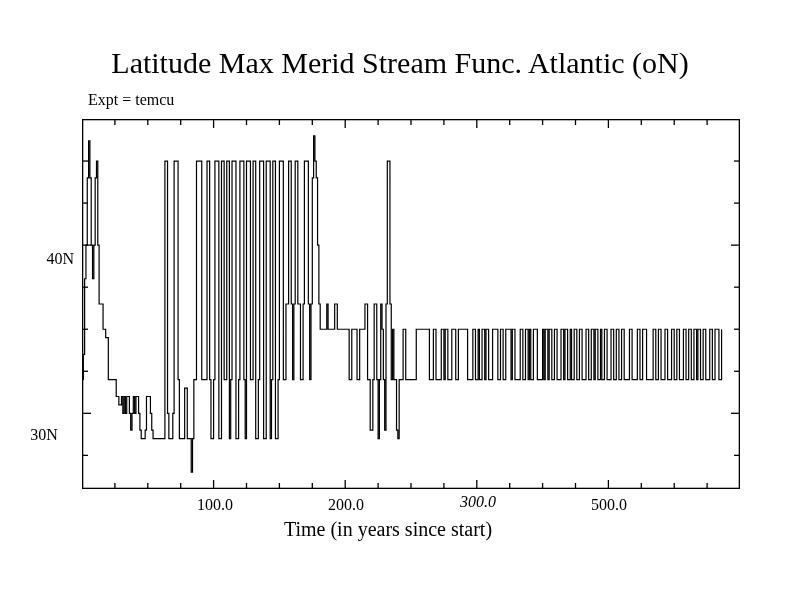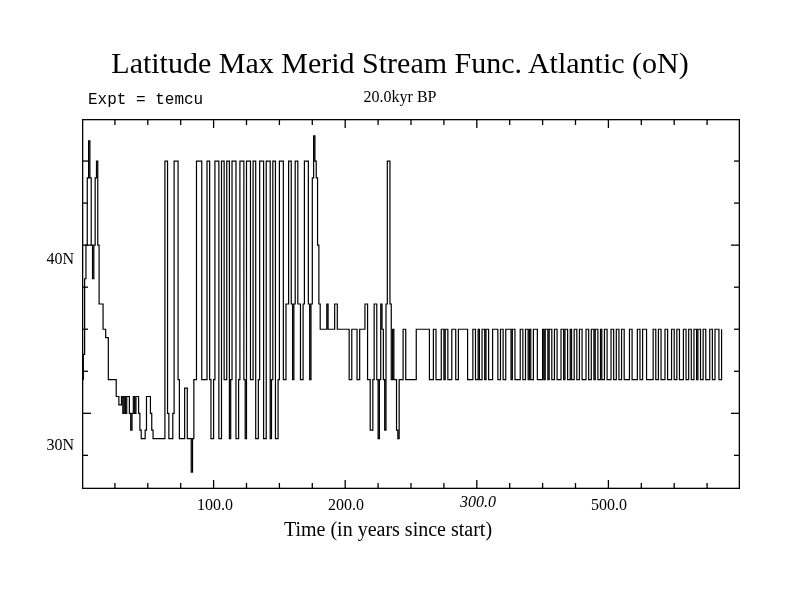--- a/index.html
+++ b/index.html
@@ -25,21 +25,21 @@
     font-family: "Liberation Serif", serif;
     font-size: 30px;
     font-weight: normal;
     letter-spacing: 0px;
     white-space: nowrap;
   }
   #expt-label {
     position: absolute;
     left: 88px;
     top: 91px;
-    font-family: Liberation Mono, monospace;
+    font-family: Liberation Serif, serif;
     font-size: 16px;
   }
   #period-label {
     position: absolute;
     left: 0;
     top: 88px;
     width: 800px;
     text-align: center;
     font-family: "Liberation Serif", serif;
     font-size: 16px;
@@ -87,21 +87,20 @@
   }
 </style>
 </head>
 <body>
 
 <div id="page">
 
   <div id="chart-title">Latitude Max Merid Stream Func. Atlantic (oN)</div>
 
   <div id="expt-label">Expt = temcu</div>
-  <div id="period-label">20.0kyr BP</div>
 
   <div id="plot-area">
     <svg id="plot-svg" width="658" height="370" viewBox="0 0 658 370">
       <g>
         <rect x="0.5" y="0.5" width="657" height="369" fill="#ffffff" stroke="#000000" stroke-width="1.6"></rect>
       </g>
       <g id="tick-group">
           <line x1="0" y1="370" x2="0" y2="364" stroke="#000000" stroke-width="1.3"></line>
           <line x1="0" y1="0" x2="0" y2="6" stroke="#000000" stroke-width="1.3"></line>
           <line x1="32.9" y1="370" x2="32.9" y2="364" stroke="#000000" stroke-width="1.3"></line>
@@ -163,21 +162,21 @@
           <line x1="0" y1="0" x2="6" y2="0" stroke="#000000" stroke-width="1.3"></line>
           <line x1="658" y1="0" x2="652" y2="0" stroke="#000000" stroke-width="1.3"></line>
         </g>
       <g id="series-group">
           <path d="M0.00,260.68L1.32,260.68L1.32,235.45L2.63,235.45L2.63,159.77L3.95,159.77L3.95,126.14L5.26,126.14L5.26,58.86L6.58,58.86L6.58,21.86L7.90,21.86L7.90,58.86L9.21,58.86L9.21,126.14L10.53,126.14L10.53,159.77L11.84,159.77L11.84,126.14L13.16,126.14L13.16,58.86L14.48,58.86L14.48,42.05L15.79,42.05L15.79,126.14L17.11,126.14L17.11,185.00L18.42,185.00L18.42,185.00L19.74,185.00L19.74,185.00L21.06,185.00L21.06,210.23L22.37,210.23L22.37,210.23L23.69,210.23L23.69,218.64L25.00,218.64L25.00,218.64L26.32,218.64L26.32,260.68L27.64,260.68L27.64,260.68L28.95,260.68L28.95,260.68L30.27,260.68L30.27,260.68L31.58,260.68L31.58,260.68L32.90,260.68L32.90,260.68L34.22,260.68L34.22,277.50L35.53,277.50L35.53,277.50L36.85,277.50L36.85,285.91L38.16,285.91L38.16,285.91L39.48,285.91L39.48,277.50L40.80,277.50L40.80,294.32L42.11,294.32L42.11,277.50L43.43,277.50L43.43,294.32L44.74,294.32L44.74,277.50L46.06,277.50L46.06,277.50L47.38,277.50L47.38,294.32L48.69,294.32L48.69,311.14L50.01,311.14L50.01,294.32L51.32,294.32L51.32,277.50L52.64,277.50L52.64,294.32L53.96,294.32L53.96,277.50L55.27,277.50L55.27,277.50L56.59,277.50L56.59,294.32L57.90,294.32L57.90,311.14L59.22,311.14L59.22,319.55L60.54,319.55L60.54,319.55L61.85,319.55L61.85,319.55L63.17,319.55L63.17,311.14L64.48,311.14L64.48,277.50L65.80,277.50L65.80,277.50L67.12,277.50L67.12,277.50L68.43,277.50L68.43,294.32L69.75,294.32L69.75,311.14L71.06,311.14L71.06,319.55L72.38,319.55L72.38,319.55L73.70,319.55L73.70,319.55L75.01,319.55L75.01,319.55L76.33,319.55L76.33,319.55L77.64,319.55L77.64,319.55L78.96,319.55L78.96,319.55L80.28,319.55L80.28,319.55L81.59,319.55L81.59,319.55L82.91,319.55L82.91,42.05L84.22,42.05L84.22,42.05L85.54,42.05L85.54,294.32L86.86,294.32L86.86,319.55L88.17,319.55L88.17,319.55L89.49,319.55L89.49,319.55L90.80,319.55L90.80,294.32L92.12,294.32L92.12,42.05L93.44,42.05L93.44,42.05L94.75,42.05L94.75,42.05L96.07,42.05L96.07,260.68L97.38,260.68L97.38,319.55L98.70,319.55L98.70,319.55L100.02,319.55L100.02,319.55L101.33,319.55L101.33,319.55L102.65,319.55L102.65,269.09L103.96,269.09L103.96,269.09L105.28,269.09L105.28,319.55L106.60,319.55L106.60,319.55L107.91,319.55L107.91,319.55L109.23,319.55L109.23,353.18L110.54,353.18L110.54,319.55L111.86,319.55L111.86,260.68L113.18,260.68L113.18,260.68L114.49,260.68L114.49,42.05L115.81,42.05L115.81,42.05L117.12,42.05L117.12,42.05L118.44,42.05L118.44,42.05L119.76,42.05L119.76,260.68L121.07,260.68L121.07,260.68L122.39,260.68L122.39,260.68L123.70,260.68L123.70,260.68L125.02,260.68L125.02,42.05L126.34,42.05L126.34,42.05L127.65,42.05L127.65,260.68L128.97,260.68L128.97,319.55L130.28,319.55L130.28,319.55L131.60,319.55L131.60,260.68L132.92,260.68L132.92,42.05L134.23,42.05L134.23,42.05L135.55,42.05L135.55,42.05L136.86,42.05L136.86,319.55L138.18,319.55L138.18,319.55L139.50,319.55L139.50,42.05L140.81,42.05L140.81,42.05L142.13,42.05L142.13,260.68L143.44,260.68L143.44,260.68L144.76,260.68L144.76,42.05L146.08,42.05L146.08,42.05L147.39,42.05L147.39,319.55L148.71,319.55L148.71,260.68L150.02,260.68L150.02,42.05L151.34,42.05L151.34,42.05L152.66,42.05L152.66,42.05L153.97,42.05L153.97,319.55L155.29,319.55L155.29,319.55L156.60,319.55L156.60,260.68L157.92,260.68L157.92,42.05L159.24,42.05L159.24,42.05L160.55,42.05L160.55,42.05L161.87,42.05L161.87,260.68L163.18,260.68L163.18,319.55L164.50,319.55L164.50,42.05L165.82,42.05L165.82,42.05L167.13,42.05L167.13,42.05L168.45,42.05L168.45,260.68L169.76,260.68L169.76,260.68L171.08,260.68L171.08,42.05L172.40,42.05L172.40,42.05L173.71,42.05L173.71,319.55L175.03,319.55L175.03,319.55L176.34,319.55L176.34,260.68L177.66,260.68L177.66,42.05L178.98,42.05L178.98,42.05L180.29,42.05L180.29,42.05L181.61,42.05L181.61,319.55L182.92,319.55L182.92,319.55L184.24,319.55L184.24,42.05L185.56,42.05L185.56,42.05L186.87,42.05L186.87,42.05L188.19,42.05L188.19,319.55L189.50,319.55L189.50,260.68L190.82,260.68L190.82,42.05L192.14,42.05L192.14,42.05L193.45,42.05L193.45,319.55L194.77,319.55L194.77,319.55L196.08,319.55L196.08,260.68L197.40,260.68L197.40,42.05L198.72,42.05L198.72,42.05L200.03,42.05L200.03,42.05L201.35,42.05L201.35,260.68L202.66,260.68L202.66,260.68L203.98,260.68L203.98,185.00L205.30,185.00L205.30,185.00L206.61,185.00L206.61,42.05L207.93,42.05L207.93,42.05L209.24,42.05L209.24,185.00L210.56,185.00L210.56,260.68L211.88,260.68L211.88,185.00L213.19,185.00L213.19,42.05L214.51,42.05L214.51,42.05L215.82,42.05L215.82,185.00L217.14,185.00L217.14,185.00L218.46,185.00L218.46,260.68L219.77,260.68L219.77,260.68L221.09,260.68L221.09,185.00L222.40,185.00L222.40,42.05L223.72,42.05L223.72,42.05L225.04,42.05L225.04,42.05L226.35,42.05L226.35,185.00L227.67,185.00L227.67,260.68L228.98,260.68L228.98,185.00L230.30,185.00L230.30,58.86L231.62,58.86L231.62,16.82L232.93,16.82L232.93,42.05L234.25,42.05L234.25,58.86L235.56,58.86L235.56,126.14L236.88,126.14L236.88,185.00L238.20,185.00L238.20,210.23L239.51,210.23L239.51,210.23L240.83,210.23L240.83,210.23L242.14,210.23L242.14,210.23L243.46,210.23L243.46,210.23L244.78,210.23L244.78,185.00L246.09,185.00L246.09,210.23L247.41,210.23L247.41,210.23L248.72,210.23L248.72,210.23L250.04,210.23L250.04,210.23L251.36,210.23L251.36,210.23L252.67,210.23L252.67,185.00L253.99,185.00L253.99,185.00L255.30,185.00L255.30,210.23L256.62,210.23L256.62,210.23L257.94,210.23L257.94,210.23L259.25,210.23L259.25,210.23L260.57,210.23L260.57,210.23L261.88,210.23L261.88,210.23L263.20,210.23L263.20,210.23L264.52,210.23L264.52,210.23L265.83,210.23L265.83,210.23L267.15,210.23L267.15,260.68L268.46,260.68L268.46,260.68L269.78,260.68L269.78,210.23L271.10,210.23L271.10,210.23L272.41,210.23L272.41,210.23L273.73,210.23L273.73,210.23L275.04,210.23L275.04,260.68L276.36,260.68L276.36,260.68L277.68,260.68L277.68,210.23L278.99,210.23L278.99,210.23L280.31,210.23L280.31,210.23L281.62,210.23L281.62,210.23L282.94,210.23L282.94,185.00L284.26,185.00L284.26,185.00L285.57,185.00L285.57,260.68L286.89,260.68L286.89,260.68L288.20,260.68L288.20,311.14L289.52,311.14L289.52,311.14L290.84,311.14L290.84,260.68L292.15,260.68L292.15,185.00L293.47,185.00L293.47,185.00L294.78,185.00L294.78,260.68L296.10,260.68L296.10,319.55L297.42,319.55L297.42,260.68L298.73,260.68L298.73,185.00L300.05,185.00L300.05,210.23L301.36,210.23L301.36,260.68L302.68,260.68L302.68,311.14L304.00,311.14L304.00,185.00L305.31,185.00L305.31,42.05L306.63,42.05L306.63,42.05L307.94,42.05L307.94,185.00L309.26,185.00L309.26,260.68L310.58,260.68L310.58,210.23L311.89,210.23L311.89,260.68L313.21,260.68L313.21,260.68L314.52,260.68L314.52,311.14L315.84,311.14L315.84,319.55L317.16,319.55L317.16,260.68L318.47,260.68L318.47,260.68L319.79,260.68L319.79,260.68L321.10,260.68L321.10,210.23L322.42,210.23L322.42,210.23L323.74,210.23L323.74,260.68L325.05,260.68L325.05,260.68L326.37,260.68L326.37,260.68L327.68,260.68L327.68,260.68L329.00,260.68L329.00,260.68L330.32,260.68L330.32,260.68L331.63,260.68L331.63,260.68L332.95,260.68L332.95,260.68L334.26,260.68L334.26,210.23L335.58,210.23L335.58,210.23L336.90,210.23L336.90,210.23L338.21,210.23L338.21,210.23L339.53,210.23L339.53,210.23L340.84,210.23L340.84,210.23L342.16,210.23L342.16,210.23L343.48,210.23L343.48,210.23L344.79,210.23L344.79,210.23L346.11,210.23L346.11,210.23L347.42,210.23L347.42,260.68L348.74,260.68L348.74,260.68L350.06,260.68L350.06,260.68L351.37,260.68L351.37,210.23L352.69,210.23L352.69,210.23L354.00,210.23L354.00,260.68L355.32,260.68L355.32,260.68L356.64,260.68L356.64,260.68L357.95,260.68L357.95,260.68L359.27,260.68L359.27,210.23L360.58,210.23L360.58,210.23L361.90,210.23L361.90,260.68L363.22,260.68L363.22,210.23L364.53,210.23L364.53,210.23L365.85,210.23L365.85,260.68L367.16,260.68L367.16,260.68L368.48,260.68L368.48,260.68L369.80,260.68L369.80,210.23L371.11,210.23L371.11,210.23L372.43,210.23L372.43,210.23L373.74,210.23L373.74,260.68L375.06,260.68L375.06,260.68L376.38,260.68L376.38,210.23L377.69,210.23L377.69,210.23L379.01,210.23L379.01,210.23L380.32,210.23L380.32,210.23L381.64,210.23L381.64,210.23L382.96,210.23L382.96,210.23L384.27,210.23L384.27,210.23L385.59,210.23L385.59,260.68L386.90,260.68L386.90,260.68L388.22,260.68L388.22,260.68L389.54,260.68L389.54,260.68L390.85,260.68L390.85,210.23L392.17,210.23L392.17,210.23L393.48,210.23L393.48,260.68L394.80,260.68L394.80,260.68L396.12,260.68L396.12,210.23L397.43,210.23L397.43,260.68L398.75,260.68L398.75,260.68L400.06,260.68L400.06,210.23L401.38,210.23L401.38,210.23L402.70,210.23L402.70,260.68L404.01,260.68L404.01,210.23L405.33,210.23L405.33,210.23L406.64,210.23L406.64,260.68L407.96,260.68L407.96,260.68L409.28,260.68L409.28,260.68L410.59,260.68L410.59,210.23L411.91,210.23L411.91,210.23L413.22,210.23L413.22,210.23L414.54,210.23L414.54,210.23L415.86,210.23L415.86,260.68L417.17,260.68L417.17,260.68L418.49,260.68L418.49,210.23L419.80,210.23L419.80,210.23L421.12,210.23L421.12,260.68L422.44,260.68L422.44,260.68L423.75,260.68L423.75,210.23L425.07,210.23L425.07,210.23L426.38,210.23L426.38,210.23L427.70,210.23L427.70,210.23L429.02,210.23L429.02,260.68L430.33,260.68L430.33,210.23L431.65,210.23L431.65,210.23L432.96,210.23L432.96,260.68L434.28,260.68L434.28,260.68L435.60,260.68L435.60,260.68L436.91,260.68L436.91,260.68L438.23,260.68L438.23,210.23L439.54,210.23L439.54,210.23L440.86,210.23L440.86,260.68L442.18,260.68L442.18,260.68L443.49,260.68L443.49,210.23L444.81,210.23L444.81,210.23L446.12,210.23L446.12,260.68L447.44,260.68L447.44,210.23L448.76,210.23L448.76,260.68L450.07,260.68L450.07,260.68L451.39,260.68L451.39,210.23L452.70,210.23L452.70,210.23L454.02,210.23L454.02,210.23L455.34,210.23L455.34,260.68L456.65,260.68L456.65,260.68L457.97,260.68L457.97,260.68L459.28,260.68L459.28,260.68L460.60,260.68L460.60,210.23L461.92,210.23L461.92,260.68L463.23,260.68L463.23,210.23L464.55,210.23L464.55,210.23L465.86,210.23L465.86,260.68L467.18,260.68L467.18,210.23L468.50,210.23L468.50,210.23L469.81,210.23L469.81,260.68L471.13,260.68L471.13,260.68L472.44,260.68L472.44,210.23L473.76,210.23L473.76,210.23L475.08,210.23L475.08,260.68L476.39,260.68L476.39,260.68L477.71,260.68L477.71,260.68L479.02,260.68L479.02,210.23L480.34,210.23L480.34,210.23L481.66,210.23L481.66,260.68L482.97,260.68L482.97,210.23L484.29,210.23L484.29,210.23L485.60,210.23L485.60,260.68L486.92,260.68L486.92,260.68L488.24,260.68L488.24,210.23L489.55,210.23L489.55,260.68L490.87,260.68L490.87,260.68L492.18,260.68L492.18,210.23L493.50,210.23L493.50,210.23L494.82,210.23L494.82,260.68L496.13,260.68L496.13,260.68L497.45,260.68L497.45,210.23L498.76,210.23L498.76,210.23L500.08,210.23L500.08,260.68L501.40,260.68L501.40,260.68L502.71,260.68L502.71,260.68L504.03,260.68L504.03,210.23L505.34,210.23L505.34,210.23L506.66,210.23L506.66,260.68L507.98,260.68L507.98,260.68L509.29,260.68L509.29,210.23L510.61,210.23L510.61,210.23L511.92,210.23L511.92,260.68L513.24,260.68L513.24,210.23L514.56,210.23L514.56,210.23L515.87,210.23L515.87,260.68L517.19,260.68L517.19,260.68L518.50,260.68L518.50,210.23L519.82,210.23L519.82,260.68L521.14,260.68L521.14,260.68L522.45,260.68L522.45,210.23L523.77,210.23L523.77,210.23L525.08,210.23L525.08,260.68L526.40,260.68L526.40,260.68L527.72,260.68L527.72,260.68L529.03,260.68L529.03,210.23L530.35,210.23L530.35,210.23L531.66,210.23L531.66,260.68L532.98,260.68L532.98,260.68L534.30,260.68L534.30,210.23L535.61,210.23L535.61,210.23L536.93,210.23L536.93,260.68L538.24,260.68L538.24,260.68L539.56,260.68L539.56,210.23L540.88,210.23L540.88,210.23L542.19,210.23L542.19,260.68L543.51,260.68L543.51,260.68L544.82,260.68L544.82,260.68L546.14,260.68L546.14,260.68L547.46,260.68L547.46,210.23L548.77,210.23L548.77,210.23L550.09,210.23L550.09,260.68L551.40,260.68L551.40,260.68L552.72,260.68L552.72,260.68L554.04,260.68L554.04,260.68L555.35,260.68L555.35,210.23L556.67,210.23L556.67,210.23L557.98,210.23L557.98,260.68L559.30,260.68L559.30,260.68L560.62,260.68L560.62,210.23L561.93,210.23L561.93,210.23L563.25,210.23L563.25,210.23L564.56,210.23L564.56,260.68L565.88,260.68L565.88,260.68L567.20,260.68L567.20,260.68L568.51,260.68L568.51,260.68L569.83,260.68L569.83,260.68L571.14,260.68L571.14,210.23L572.46,210.23L572.46,210.23L573.78,210.23L573.78,260.68L575.09,260.68L575.09,260.68L576.41,260.68L576.41,210.23L577.72,210.23L577.72,210.23L579.04,210.23L579.04,260.68L580.36,260.68L580.36,260.68L581.67,260.68L581.67,260.68L582.99,260.68L582.99,210.23L584.30,210.23L584.30,210.23L585.62,210.23L585.62,260.68L586.94,260.68L586.94,260.68L588.25,260.68L588.25,260.68L589.57,260.68L589.57,210.23L590.88,210.23L590.88,210.23L592.20,210.23L592.20,260.68L593.52,260.68L593.52,260.68L594.83,260.68L594.83,210.23L596.15,210.23L596.15,210.23L597.46,210.23L597.46,260.68L598.78,260.68L598.78,260.68L600.10,260.68L600.10,260.68L601.41,260.68L601.41,210.23L602.73,210.23L602.73,210.23L604.04,210.23L604.04,260.68L605.36,260.68L605.36,260.68L606.68,260.68L606.68,210.23L607.99,210.23L607.99,210.23L609.31,210.23L609.31,260.68L610.62,260.68L610.62,260.68L611.94,260.68L611.94,210.23L613.26,210.23L613.26,210.23L614.57,210.23L614.57,260.68L615.89,260.68L615.89,210.23L617.20,210.23L617.20,210.23L618.52,210.23L618.52,260.68L619.84,260.68L619.84,260.68L621.15,260.68L621.15,210.23L622.47,210.23L622.47,210.23L623.78,210.23L623.78,260.68L625.10,260.68L625.10,260.68L626.42,260.68L626.42,260.68L627.73,260.68L627.73,210.23L629.05,210.23L629.05,210.23L630.36,210.23L630.36,260.68L631.68,260.68L631.68,260.68L633.00,260.68L633.00,210.23L634.31,210.23L634.31,210.23L635.63,210.23L635.63,210.23L636.94,210.23L636.94,260.68L638.26,260.68L638.26,260.68L639.58,260.68L639.58,210.23" fill="none" stroke="#000000" stroke-width="1.2" stroke-linejoin="miter" stroke-linecap="butt"></path>
         </g>
     </svg>
   </div>
 
   <div class="axis-tick-label y-tick-label" style="top: 250px; font-family: Liberation Serif, serif;">40N</div>
-  <div class="axis-tick-label y-tick-label" style="top: 436px;">30N</div>
+  <div class="axis-tick-label y-tick-label" style="top: 426px; text-align: center;">30N</div>
 
   <div class="axis-tick-label x-tick-label" style="left: 170px; top: 496px;">100.0</div>
   <div class="axis-tick-label x-tick-label" style="left: 301px; top: 496px;">200.0</div>
   <div class="axis-tick-label x-tick-label" style="left: 433px; top: 493px; font-style: italic;">300.0</div>
   <div class="axis-tick-label x-tick-label" style="left: 564px; top: 496px;">500.0</div>
 
   <div id="xaxis-title">Time (in years since start)</div>
 
 </div>
 

